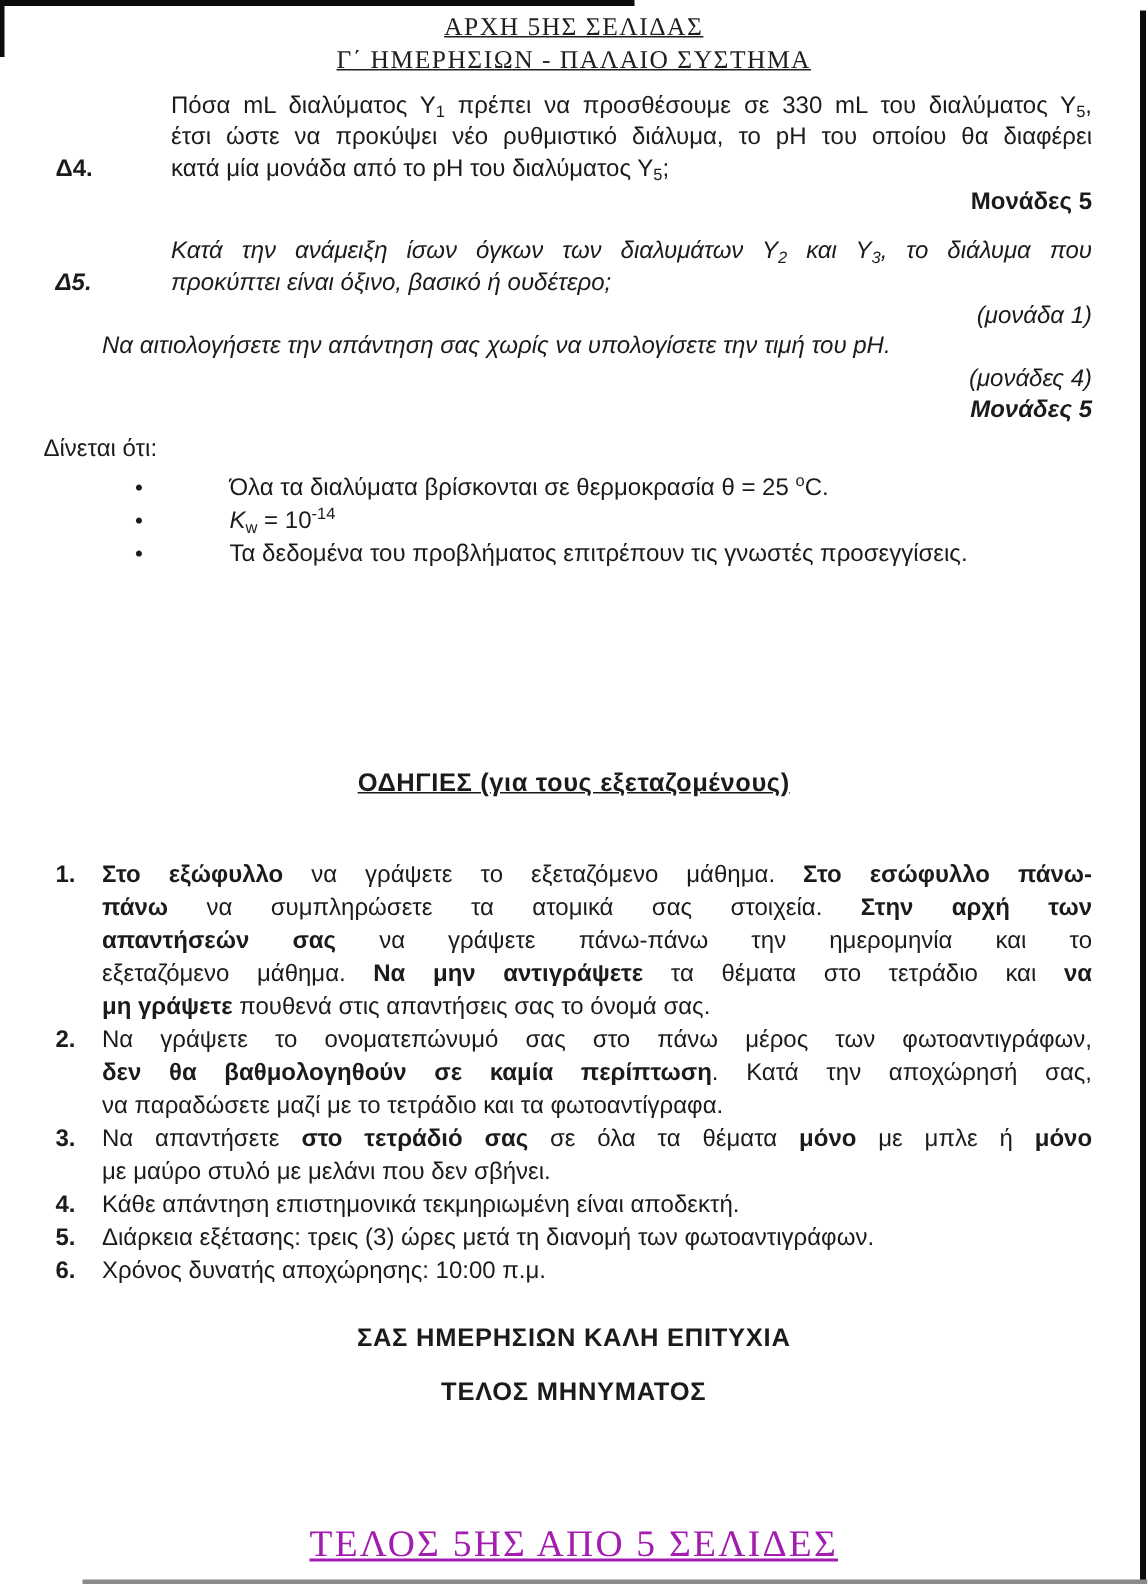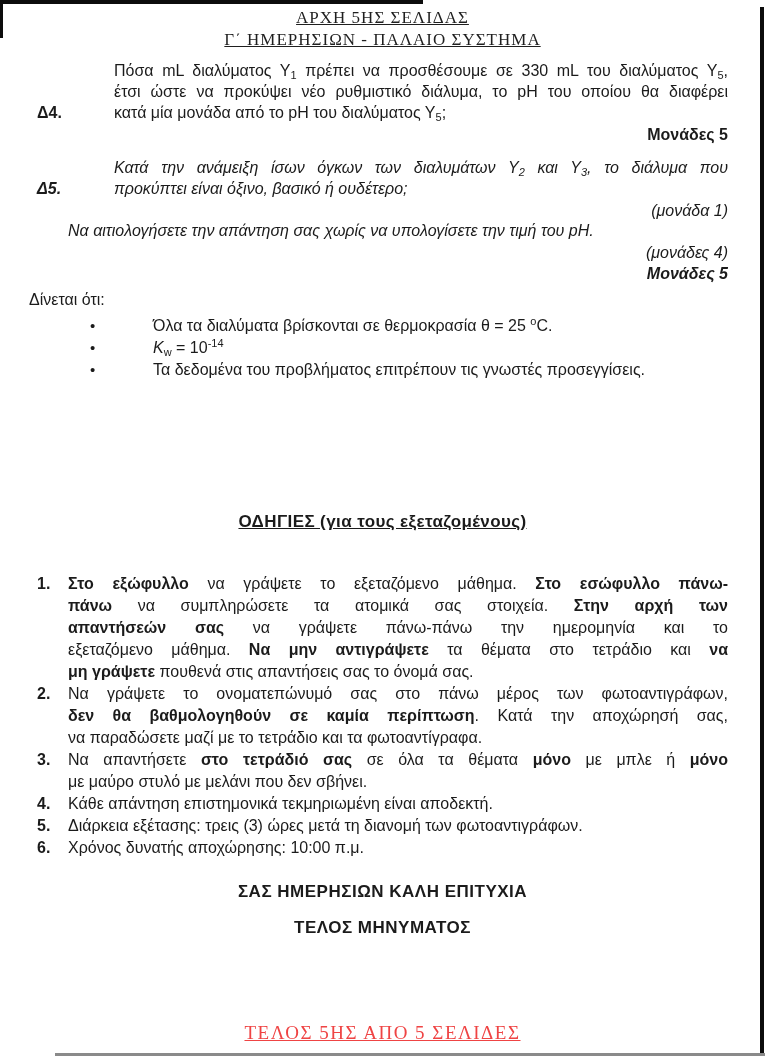--- a/index.html
+++ b/index.html
@@ -12,21 +12,21 @@
   
   .scan-top{position:absolute;top:0;left:0;width:423px;height:4px;background:#0c0c0c;}
   .scan-left{position:absolute;top:0;left:0;width:3px;height:38px;background:#0c0c0c;}
   .scan-right{position:absolute;top:7px;right:1px;width:4px;bottom:0;background:#0c0c0c;}
   .scan-bottom{position:absolute;bottom:0;left:55px;right:0;height:3px;background:#8a8a8a;}
   
   .serif{font-family:"Liberation Serif","DejaVu Serif",serif;}
   header{padding-top:7px;text-align:center;}
   .hline{font-size:17px;letter-spacing:1px;line-height:22px;text-decoration:underline;color:#1f1f1f;}
   footer{position:absolute;left:0;right:0;bottom:12px;text-align:center;}
-  .ftext{font-size:19px;letter-spacing:1.5px;text-decoration:underline;color:#ef4444;}
+  .ftext{font-size:25px;letter-spacing:1.5px;text-decoration:underline;color:#a21caf;}
   
   .b{font-weight:bold;}
   .i{font-style:italic;}
   sub,sup{font-size:11px;line-height:0;}
   sub{vertical-align:-3px;}
   sup{vertical-align:6px;}
   .qsection{margin-top:0;}
   .qrow{display:flex;align-items:flex-end;gap:46px;}
   .qlabel{flex:none;width:31px;font-weight:bold;line-height:21px;}
   .qbody{flex:1;min-width:0;}

